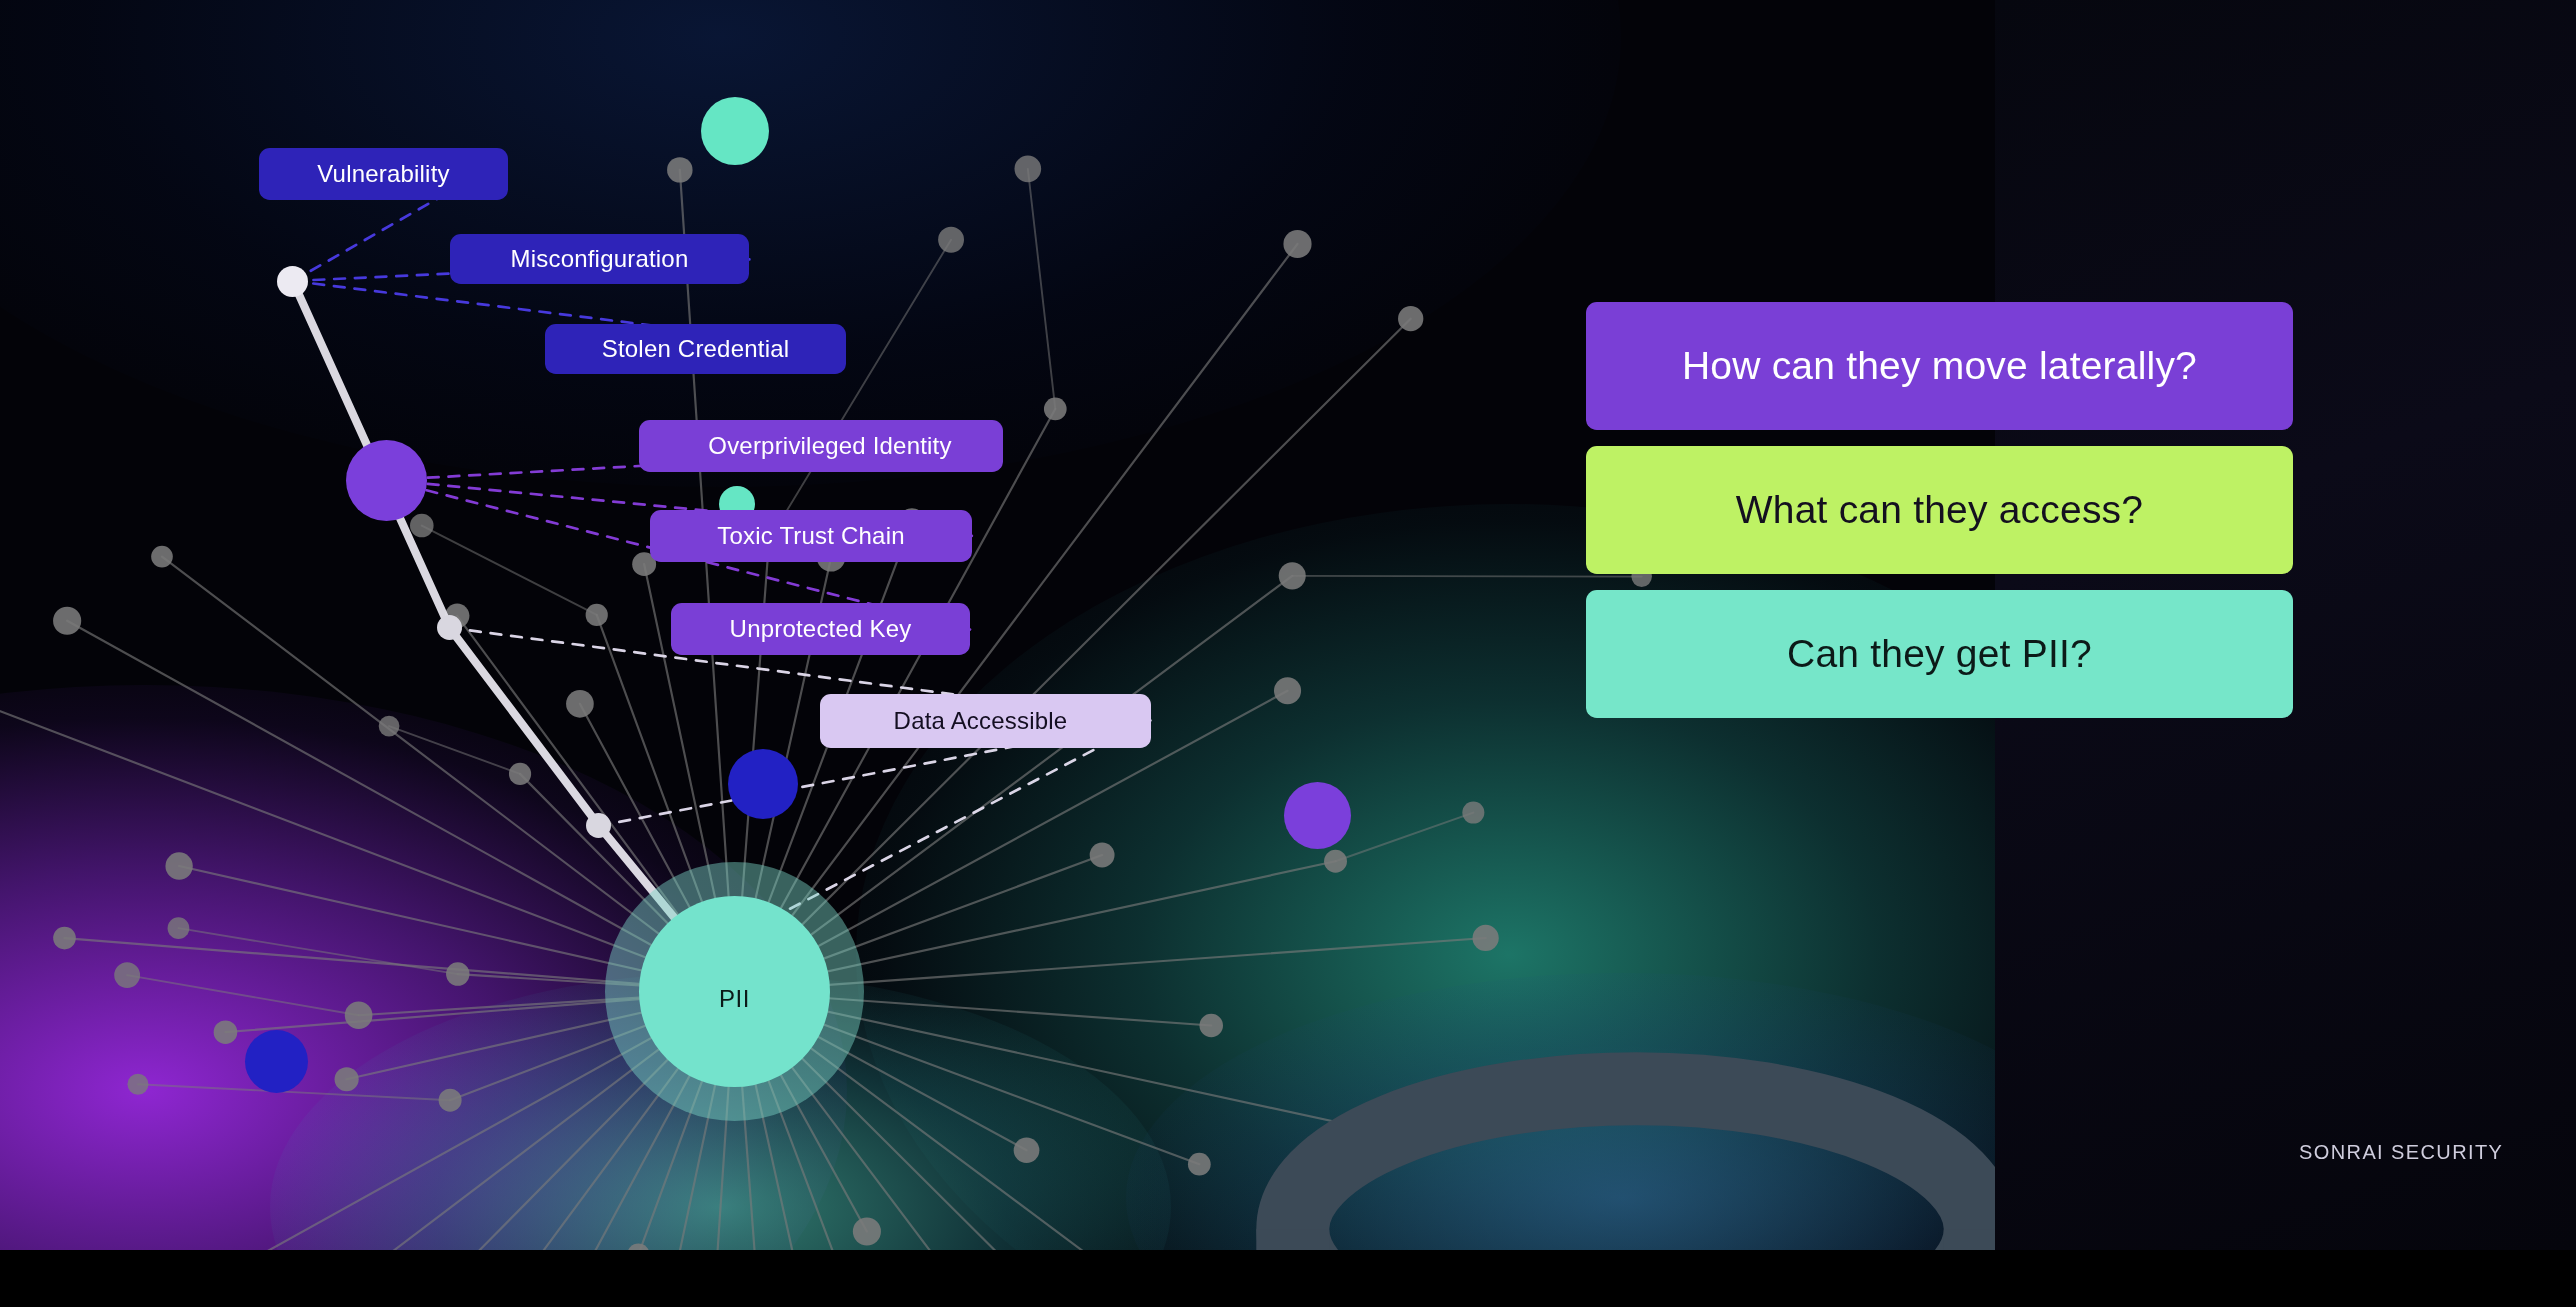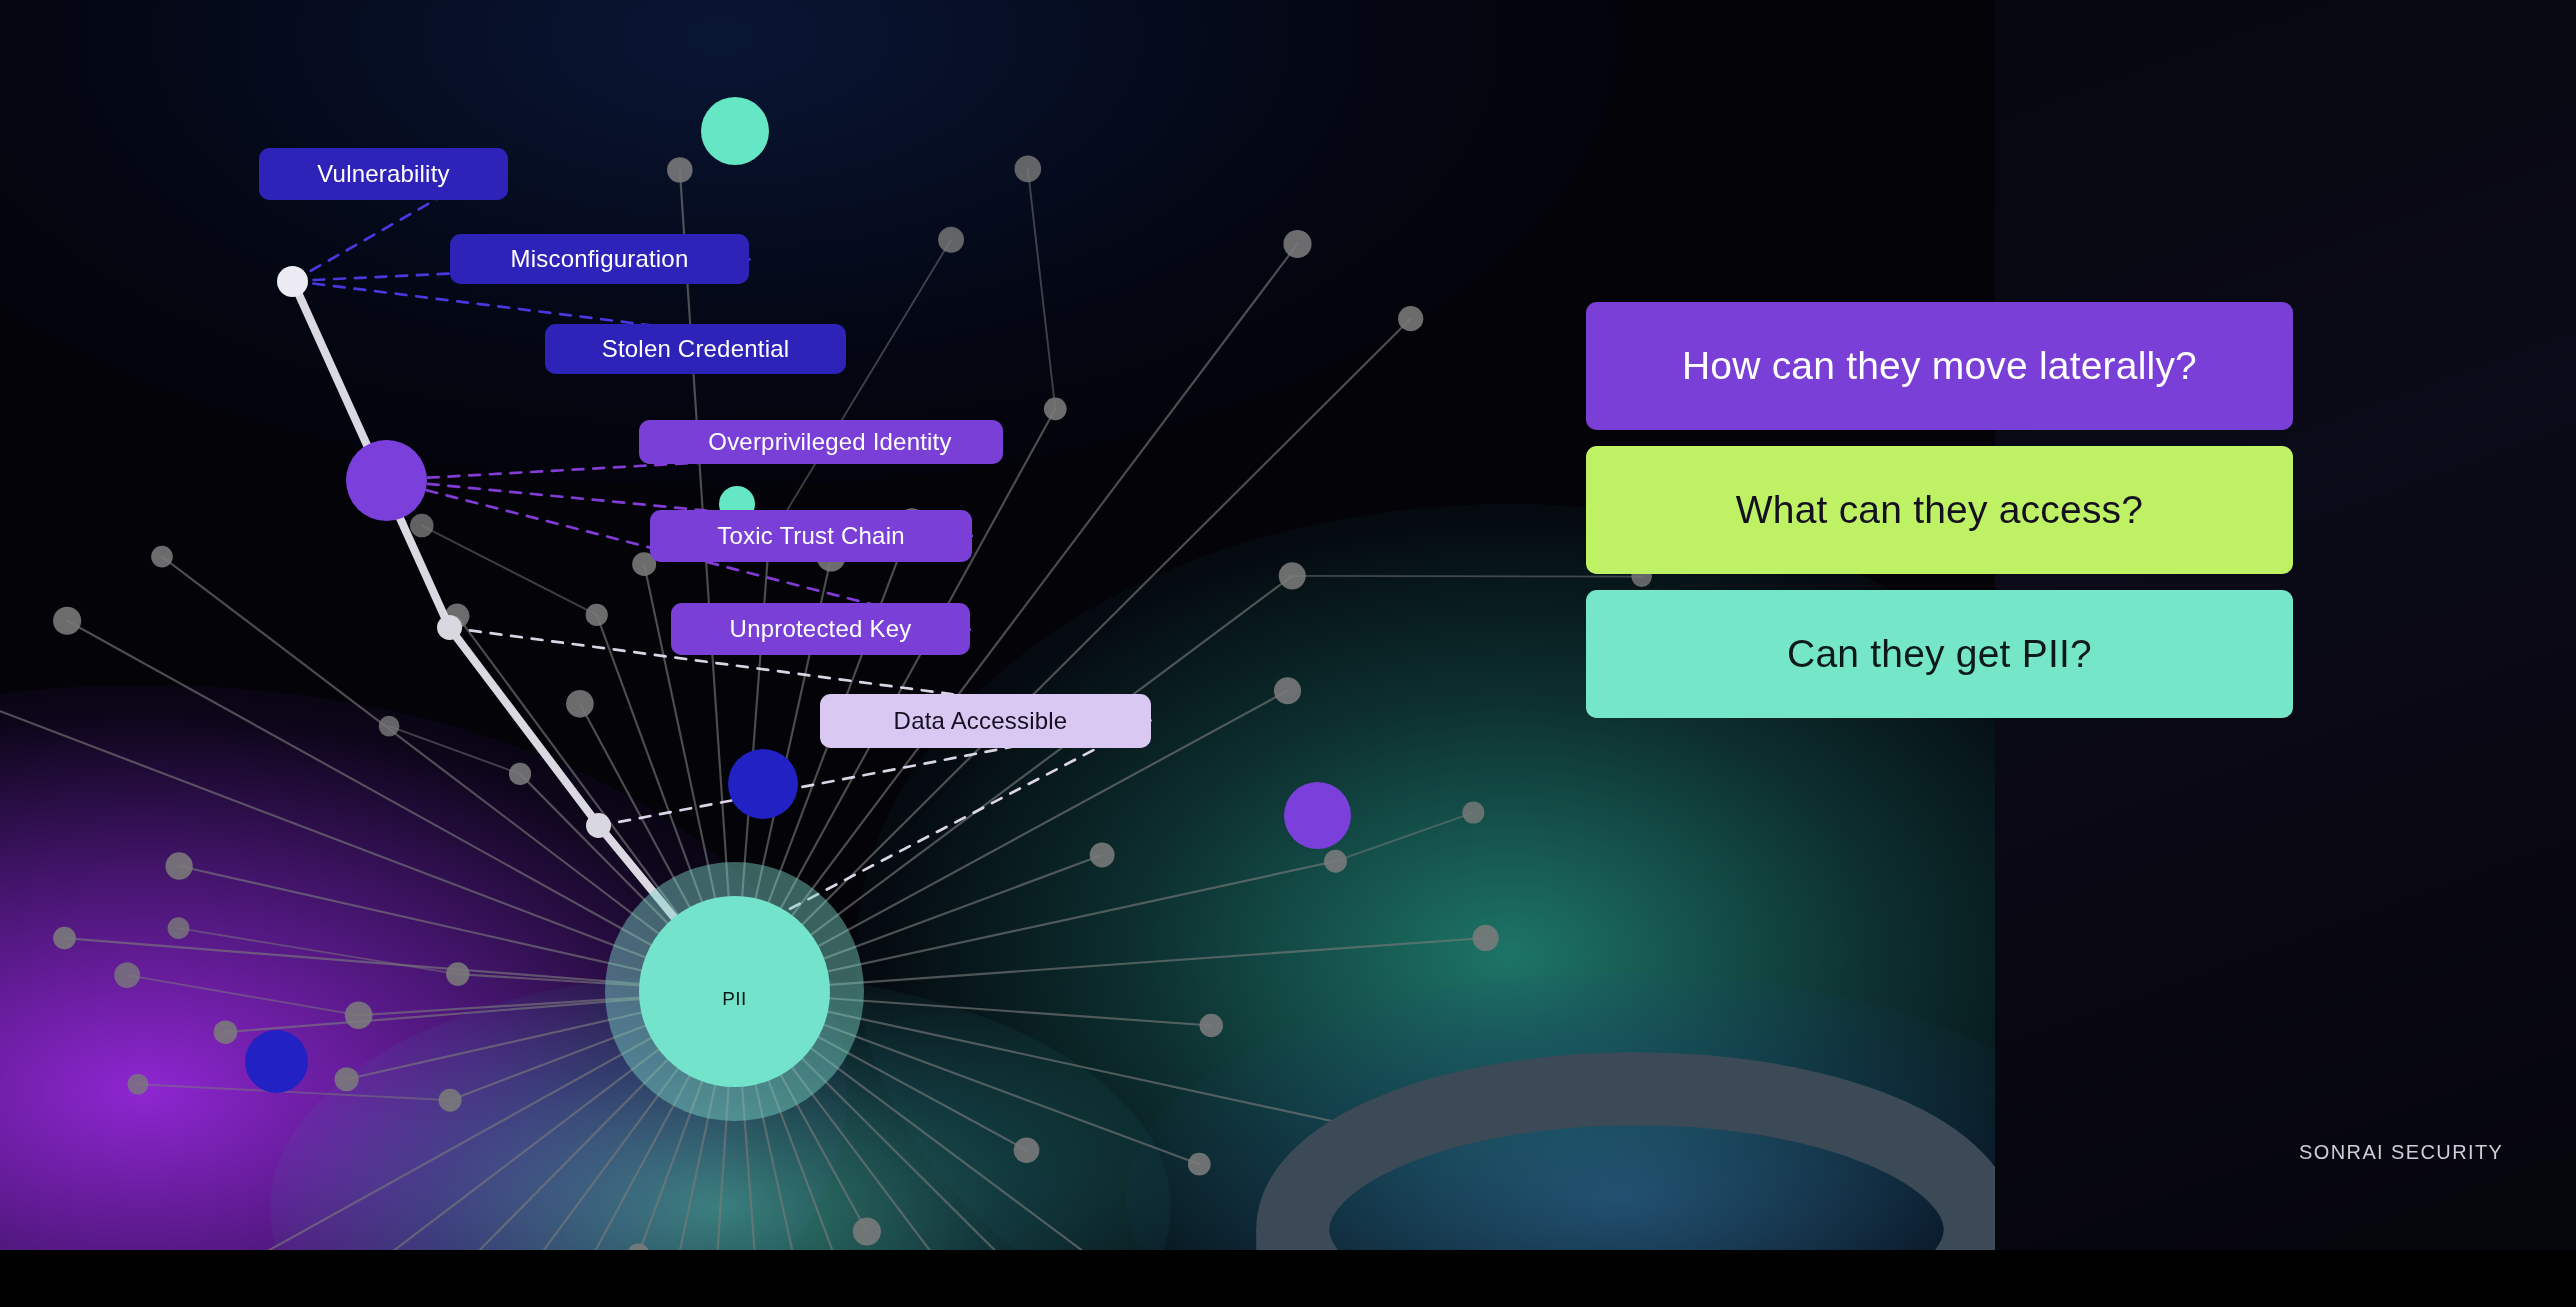--- a/index.html
+++ b/index.html
@@ -20,21 +20,21 @@
   #glow-blue{left:1126px;top:973px;width:991px;height:450px;
       background:radial-gradient(ellipse at 50% 50%, rgba(60,120,190,.45) 0%, rgba(30,70,130,.22) 48%, rgba(0,0,0,0) 80%);}
   #glow-top{left:-180px;top:-414px;width:1801px;height:901px;
       background:radial-gradient(ellipse at 50% 50%, rgba(10,25,60,.85) 0%, rgba(4,10,30,.5) 50%, rgba(0,0,0,0) 78%);}
 
   #graph svg{position:absolute;left:0;top:0;width:1995px;height:1250px;}
 
   .pii-halo{position:absolute;border-radius:50%;background:rgba(124,214,200,.45);}
   .pii-core{position:absolute;border-radius:50%;background:#74e3cc;
             display:flex;flex-direction:column;align-items:center;justify-content:center;}
-  .pii-core .pii-label{font-size:19px;color:#0b1a18;margin-top:14px;letter-spacing:0.5px;}
+  .pii-core .pii-label{font-size:24px;color:#0b1a18;margin-top:14px;letter-spacing:0.5px;}
 
   
   .flag{position:absolute;border-radius:10.8px;display:flex;align-items:center;justify-content:center;
         font-size:24px;letter-spacing:0.2px;box-sizing:border-box;padding:0 18px;white-space:nowrap;}
   .flag.indigo{background:#2e23b8;color:#fff;}
   .flag.violet{background:#7a3fd6;color:#fff;}
   .flag.lilac{background:#d9c8f2;color:#140f22;}
 
   
   #panel{position:absolute;left:1586px;top:302px;width:707px;}
@@ -213,21 +213,21 @@
     <div id="flags-layer">
         <div class="flag indigo" style="left: 259px; top: 133px; width: 249px; height: 52px; margin-top: 15px;">
           <span>Vulnerability</span>
         </div>
         <div class="flag indigo" style="left: 450px; top: 234px; width: 299px; height: 50px;">
           <span>Misconfiguration</span>
         </div>
         <div class="flag indigo" style="left: 545px; top: 324px; width: 301px; height: 50px;">
           <span>Stolen Credential</span>
         </div>
-        <div class="flag violet" style="left: 639px; top: 420px; width: 364px; height: 44px; padding-left: 36px;">
+        <div class="flag violet" style="left: 639px; top: 420px; width: 364px; height: 52px; padding-left: 36px;">
           <span>Overprivileged Identity</span>
         </div>
         <div class="flag violet" style="left: 650px; top: 510px; width: 322px; height: 52px;">
           <span>Toxic Trust Chain</span>
         </div>
         <div class="flag violet" style="left: 671px; top: 603px; width: 299px; height: 52px;">
           <span>Unprotected Key</span>
         </div>
         <div class="flag lilac" style="left: 820px; top: 694px; width: 331px; height: 54px; padding-left: 8px;">
           <span>Data Accessible</span>

